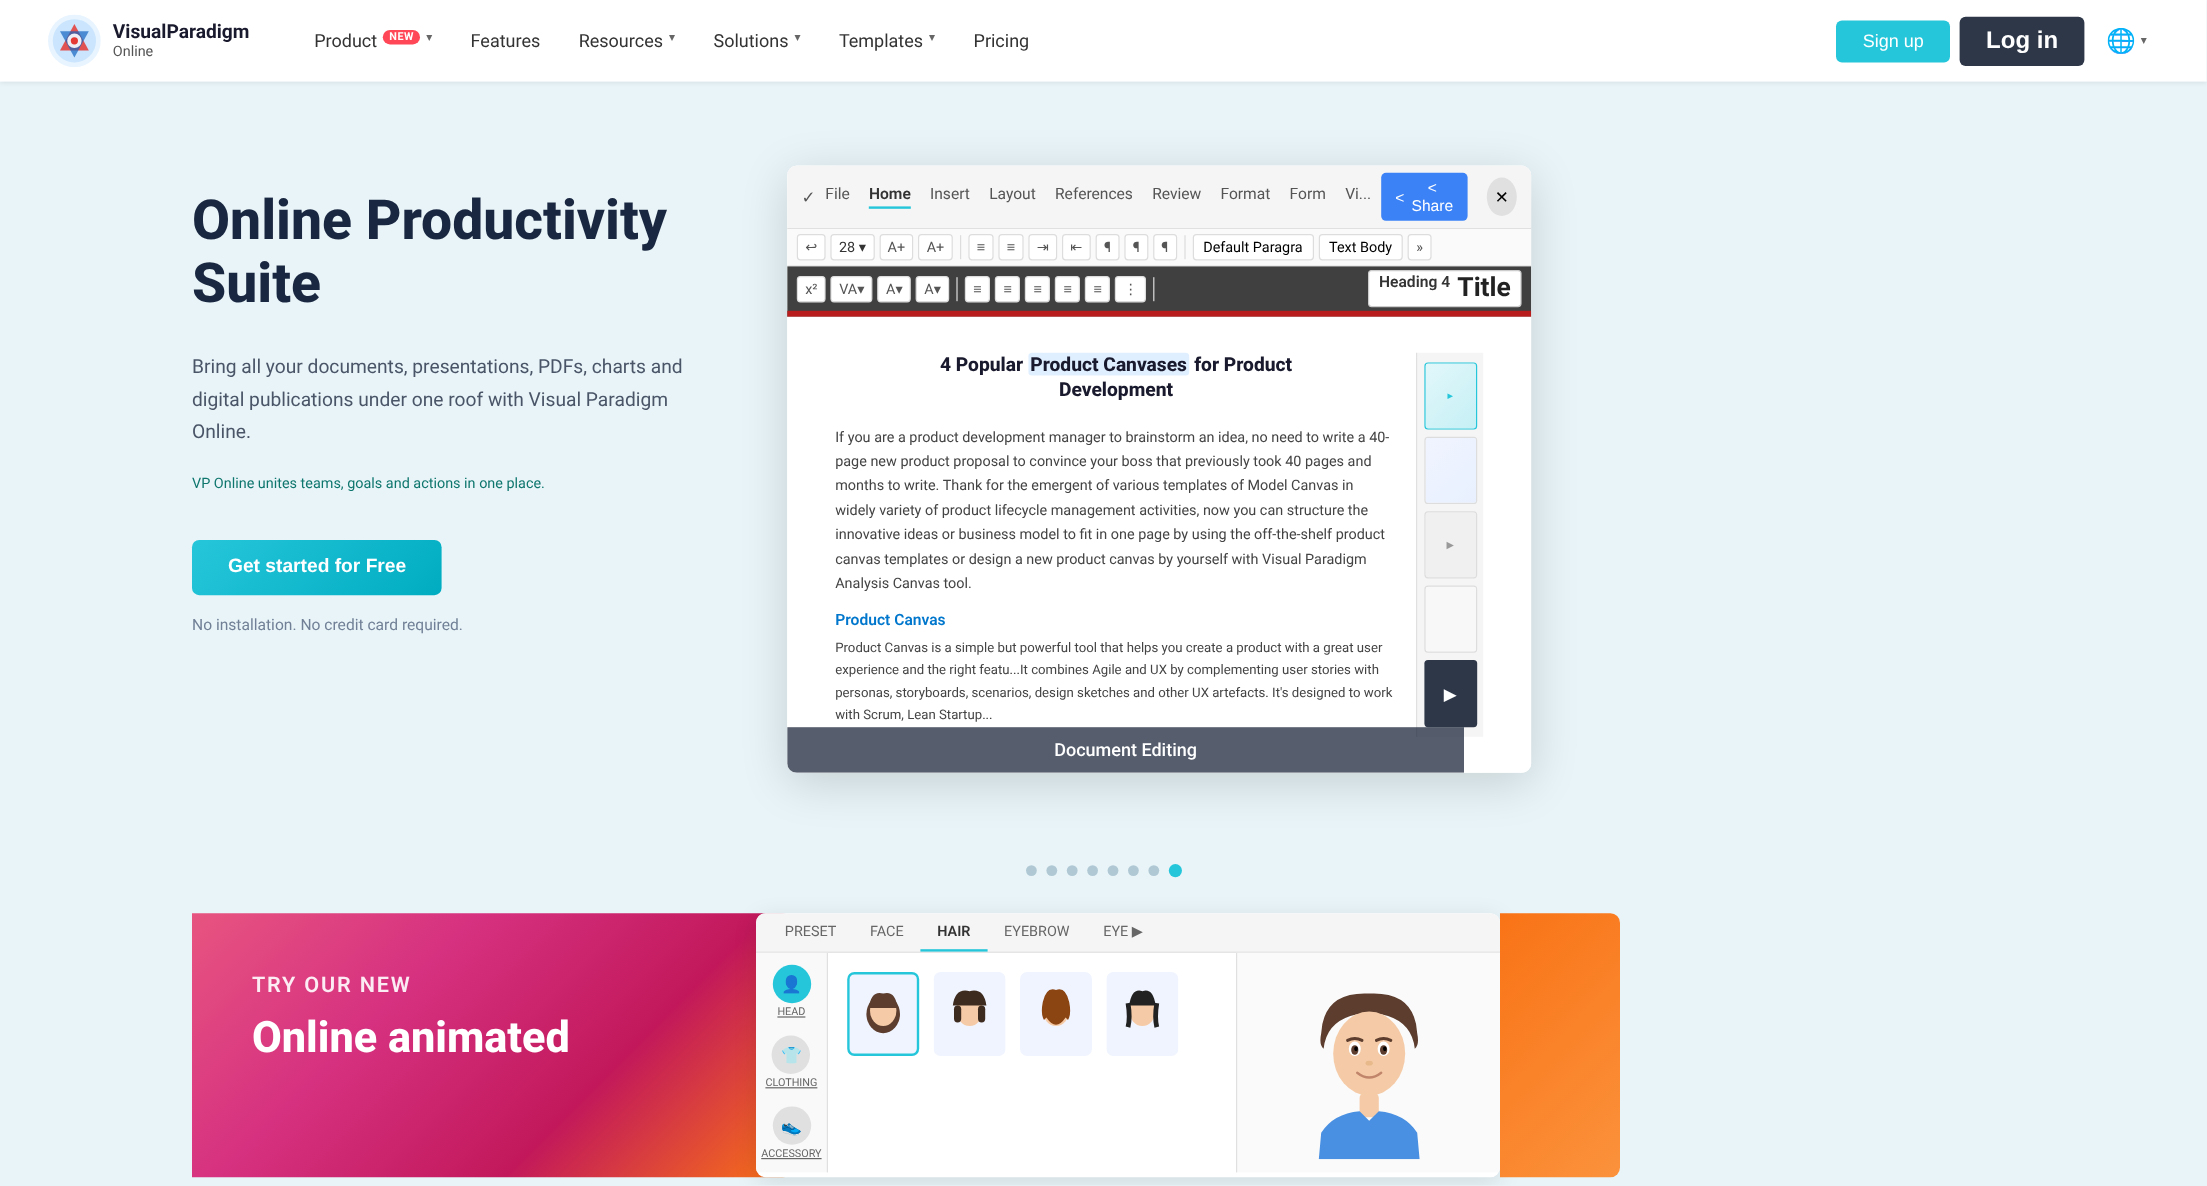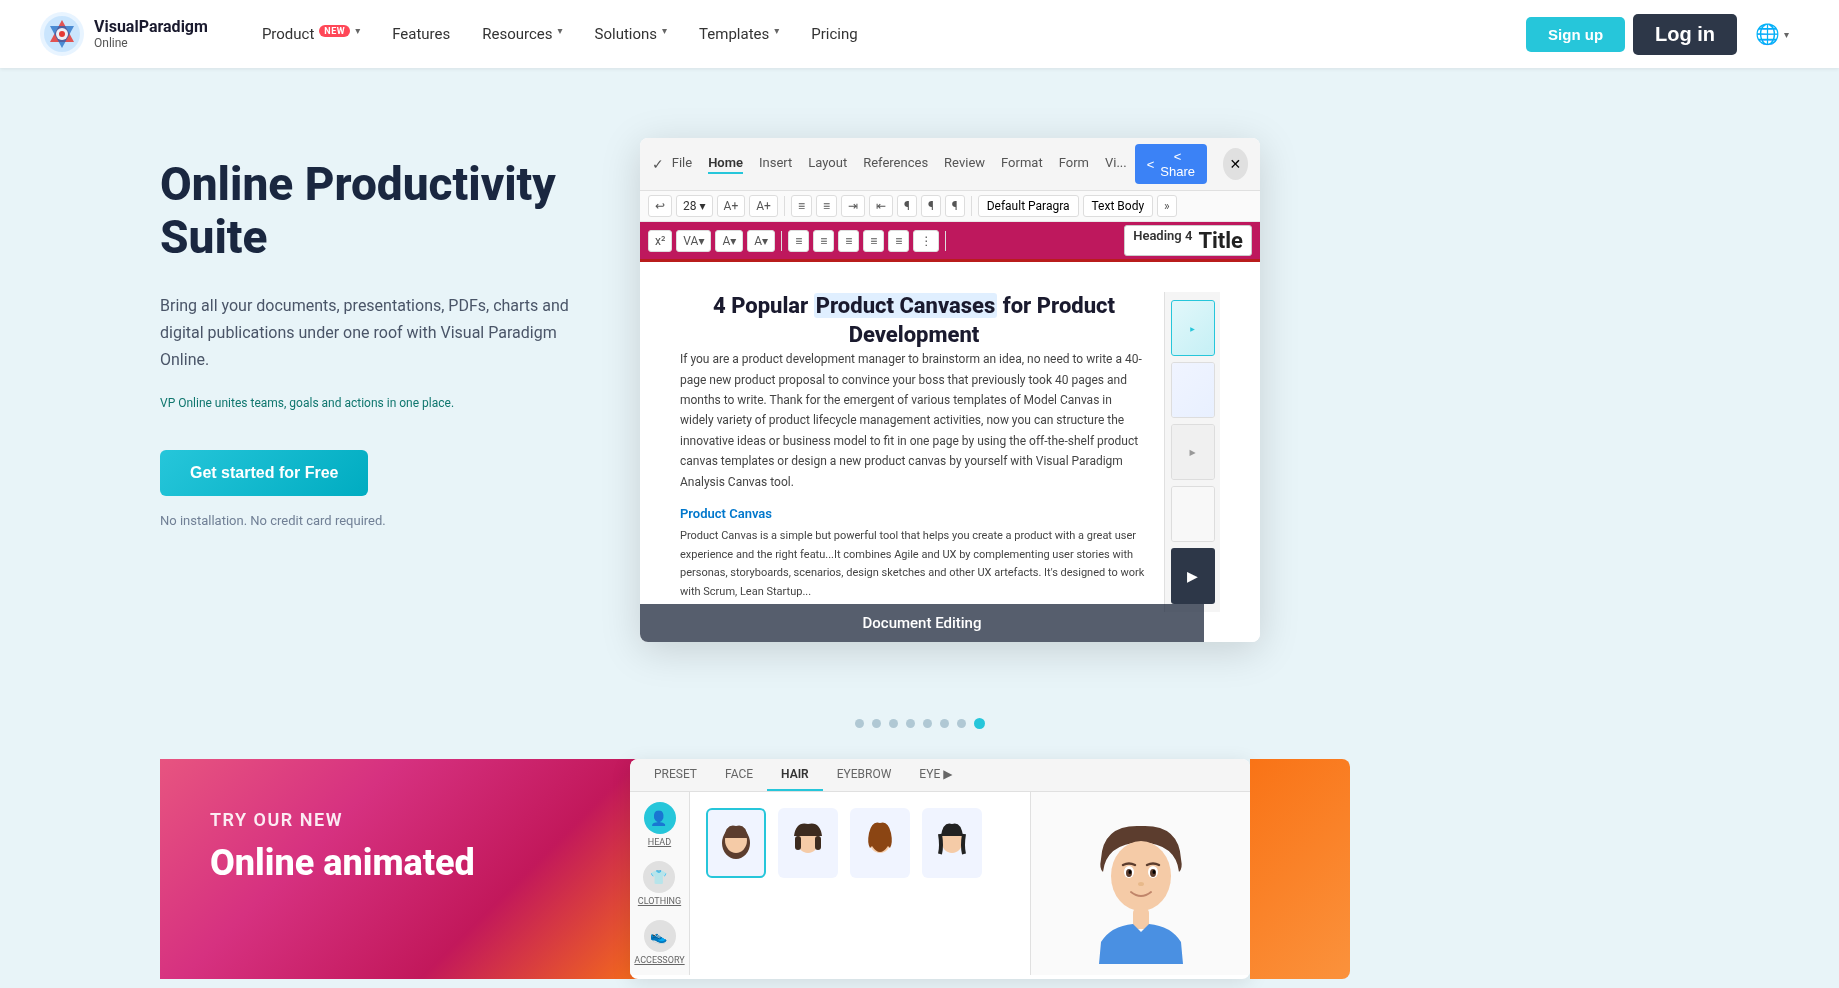--- a/index.html
+++ b/index.html
@@ -72,21 +72,21 @@
       align-items: center;
       gap: 8px;
     }
     .btn-signup {
       background: #26c6da;
       color: white;
       border: none;
       padding: 9px 22px;
       border-radius: 5px;
       font-size: 15px;
-      font-weight: 700;
+      font-weight: 400;
       cursor: pointer;
     }
     .btn-login {
       background: #2d3748;
       color: white;
       border: none;
       padding: 9px 22px;
       border-radius: 5px;
       font-size: 20px;
       font-weight: 600;
@@ -100,21 +100,21 @@
       cursor: pointer;
       color: #555;
       font-size: 20px;
     }
 
     
     .hero {
       display: flex;
       align-items: flex-start;
       padding: 70px 100px 60px 160px;
-      gap: 60px;
+      gap: 76px;
       min-height: 600px;
     }
     .hero-text {
       flex: 0 0 420px;
       padding-top: 20px;
     }
     .hero-title {
       font-size: 46px;
       font-weight: 800;
       color: #1a2740;
@@ -238,22 +238,22 @@
       align-items: center;
       gap: 3px;
       padding: 3px 8px;
       font-size: 12px;
       border: 1px solid #ddd;
       border-radius: 3px;
       background: white;
       cursor: pointer;
     }
     .toolbar-row2 {
-      background: #be185d;
-      border-bottom: 3px solid #b91c1c;
+      background: #404040;
+      border-bottom: 5px solid #b91c1c;
       display: flex;
       align-items: center;
       padding: 3px 8px;
       gap: 4px;
     }
     .heading-style {
       display: flex;
       align-items: flex-start;
       gap: 6px;
       padding: 2px 8px;
@@ -270,24 +270,25 @@
       padding: 30px 40px;
       background: white;
       min-height: 340px;
       display: flex;
       gap: 16px;
     }
     .editor-main {
       flex: 1;
     }
     .doc-title {
-      font-size: 22px;
+      font-size: 16px;
       font-weight: 800;
       color: #1a1a2e;
       text-align: center;
+      margin-bottom: 18px;
       line-height: 1.3;
     }
     .doc-title .highlight {
       background: rgba(0,120,255,0.12);
       border-radius: 3px;
       padding: 0 2px;
     }
     .doc-body {
       font-size: 12px;
       color: #444;

